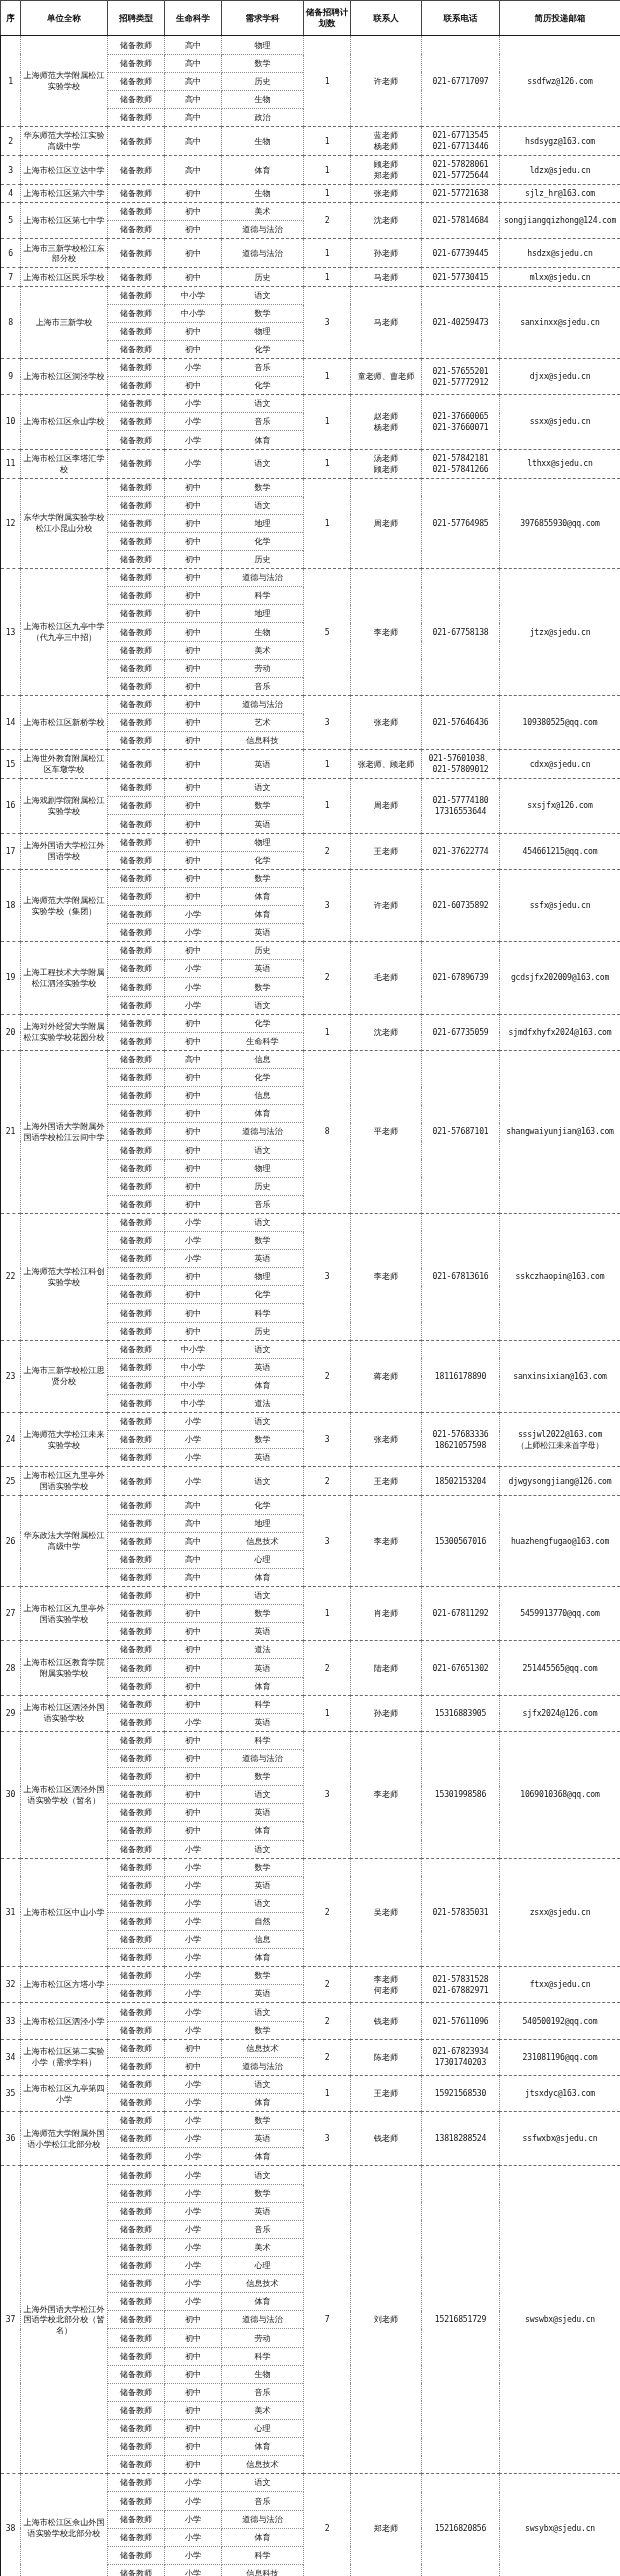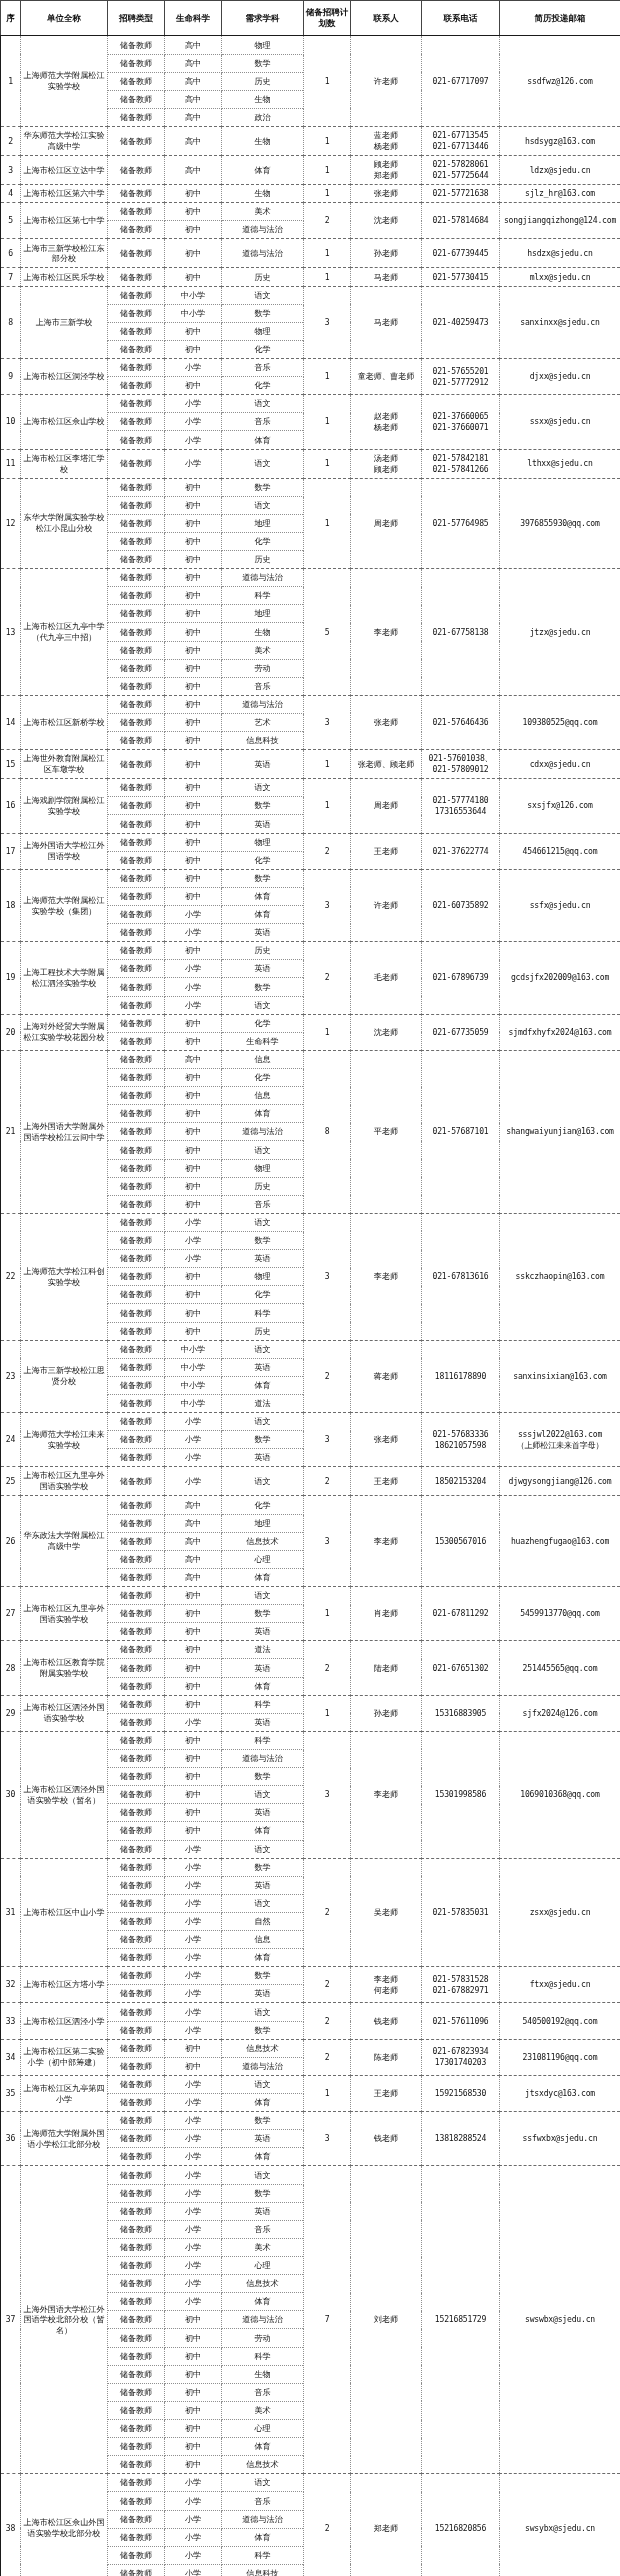--- a/index.html
+++ b/index.html
@@ -856,21 +856,21 @@
         </tr>
         <tr>
           <td>储备教师</td>
           <td>小学</td>
           <td>数学</td>
         </tr>
       </tbody>
       <tbody class="block">
         <tr>
           <td rowspan="2" class="mono">34</td>
-          <td rowspan="2">上海市松江区第二实验小学（初中部筹建）</td>
+          <td rowspan="2">上海市松江区第二实验小学（需求学科）</td>
           <td>储备教师</td>
           <td>初中</td>
           <td>信息技术</td>
           <td rowspan="2" class="mono">2</td>
           <td rowspan="2">陈老师</td>
           <td rowspan="2" class="mono">021-67823934
 17301740203</td>
           <td rowspan="2" class="mono">231081196@qq.com</td>
         </tr>
         <tr>

